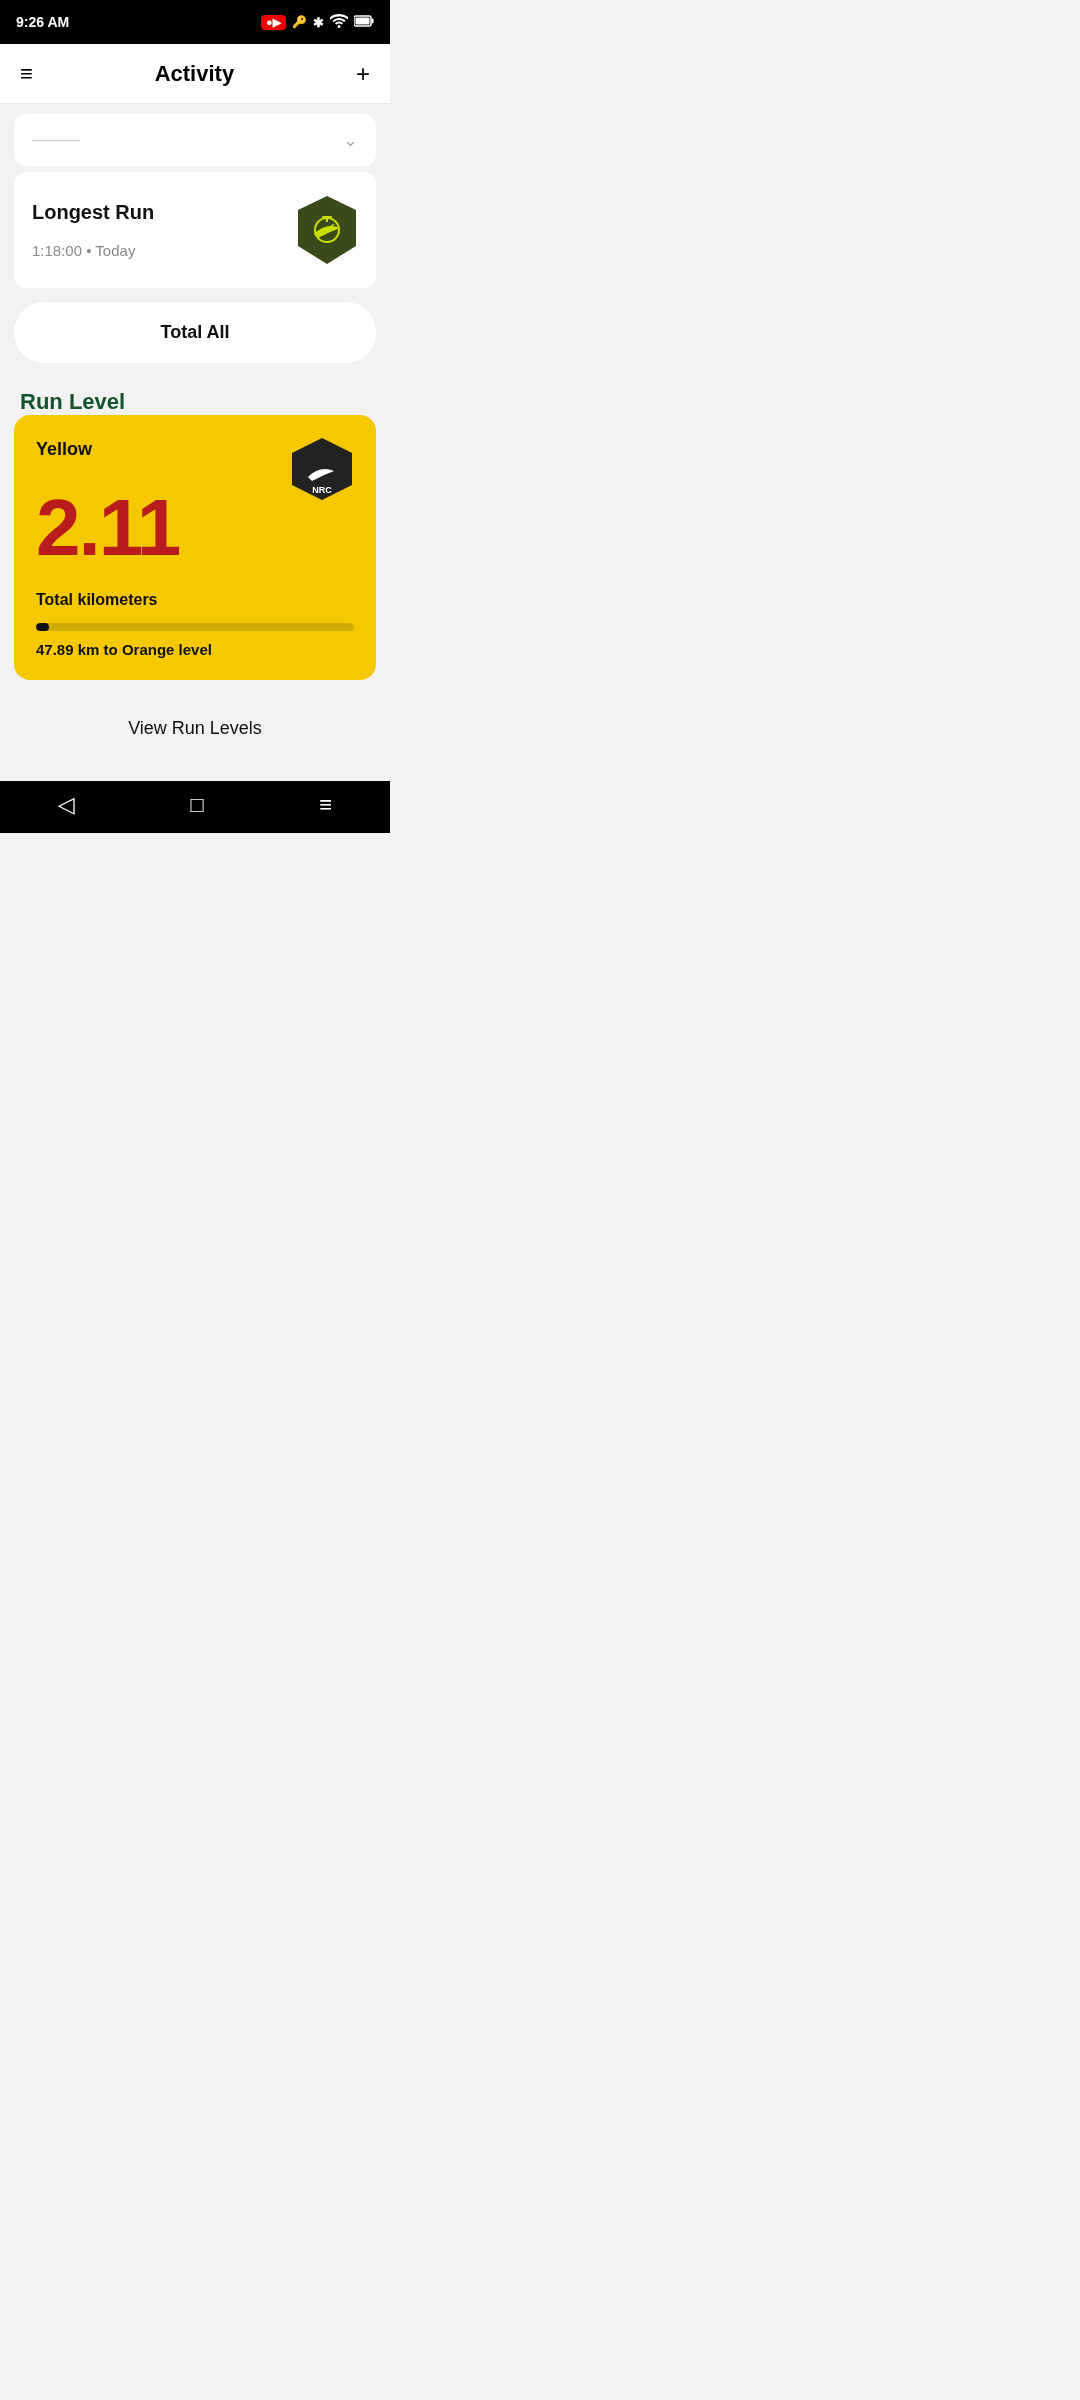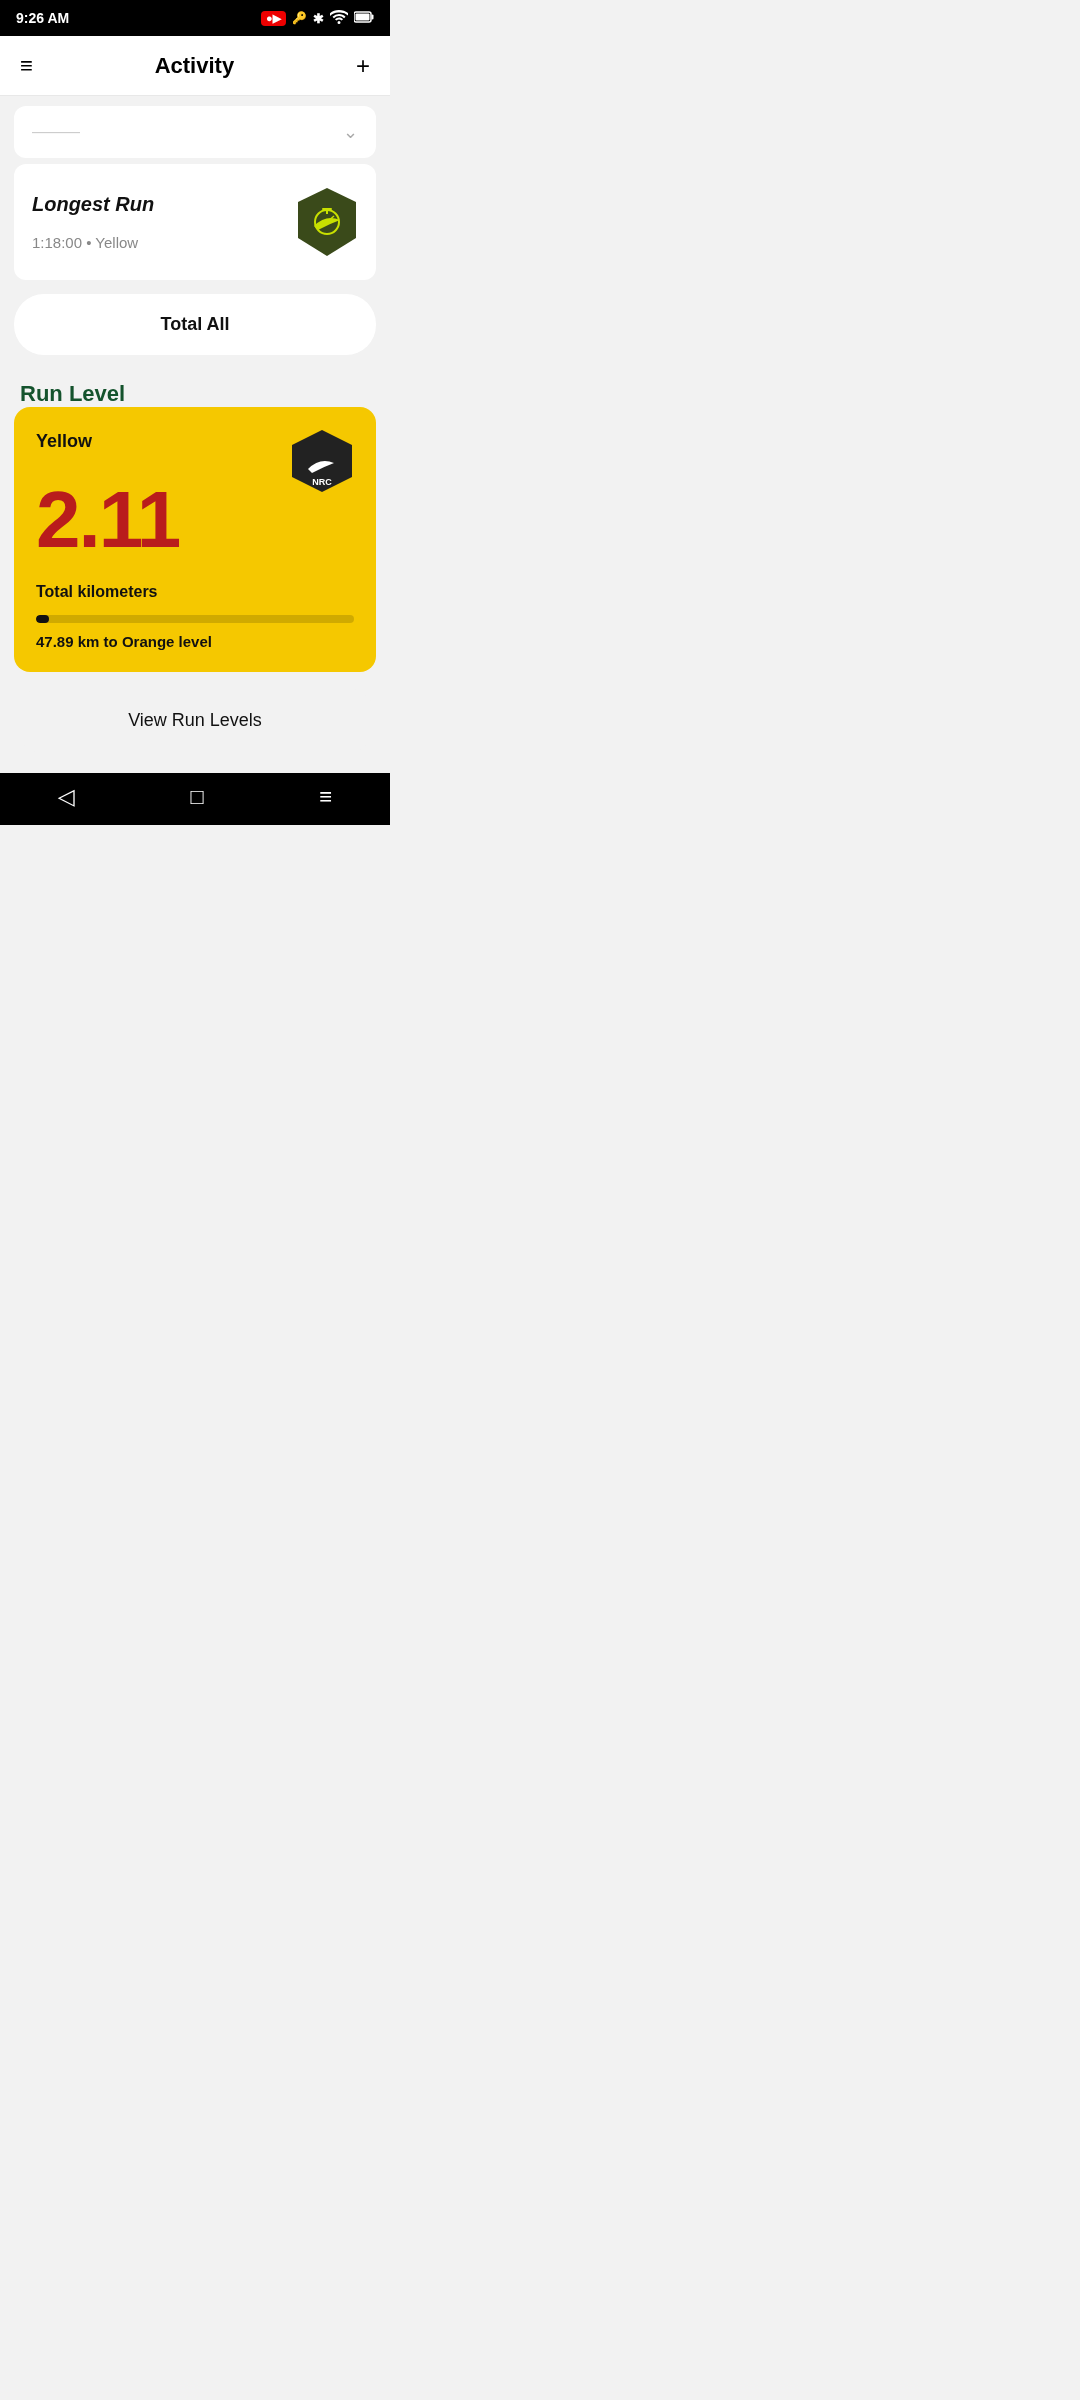--- a/index.html
+++ b/index.html
@@ -18,21 +18,21 @@
     }
 
     
     .status-bar {
       background: #000;
       color: #fff;
       display: flex;
       justify-content: space-between;
       align-items: center;
       padding: 8px 16px;
-      height: 36px;
+      height: 44px;
       font-size: 13px;
       font-weight: 600;
     }
 
     .status-left {
       font-weight: 700;
       font-size: 14px;
     }
 
     .status-right {
@@ -114,21 +114,20 @@
 
     .achievement-info {
       flex: 1;
     }
 
     .achievement-title {
       font-size: 20px;
       font-weight: 600;
       color: #111;
       margin-bottom: 18px;
-      font-style: italic;
     }
 
     .achievement-subtitle {
       font-size: 15px;
       color: #888;
     }
 
     
     .nike-badge {
       width: 62px;
@@ -302,21 +301,21 @@
 <div class="scroll-content">
 
   <div class="partial-card">
     <span class="partial-card-text" style="color:#ccc; font-size:16px;">———</span>
     <span class="partial-card-arrow">⌄</span>
   </div>
 
   <div class="achievement-card">
     <div class="achievement-info">
       <div class="achievement-title">Longest Run</div>
-      <div class="achievement-subtitle">1:18:00 • Yellow</div>
+      <div class="achievement-subtitle">1:18:00 • Today</div>
     </div>
 
     <div class="nike-badge">
       <svg viewBox="0 0 62 72" class="badge-svg">
 
         <polygon points="31,2 60,16 60,52 31,70 2,52 2,16" fill="#3a4a1a"></polygon>
 
         <path d="M18,40 Q30,28 44,34 Q38,36 22,44 Z" fill="#c8e000"></path>
 
         <circle cx="31" cy="36" r="12" fill="none" stroke="#c8e000" stroke-width="2"></circle>

